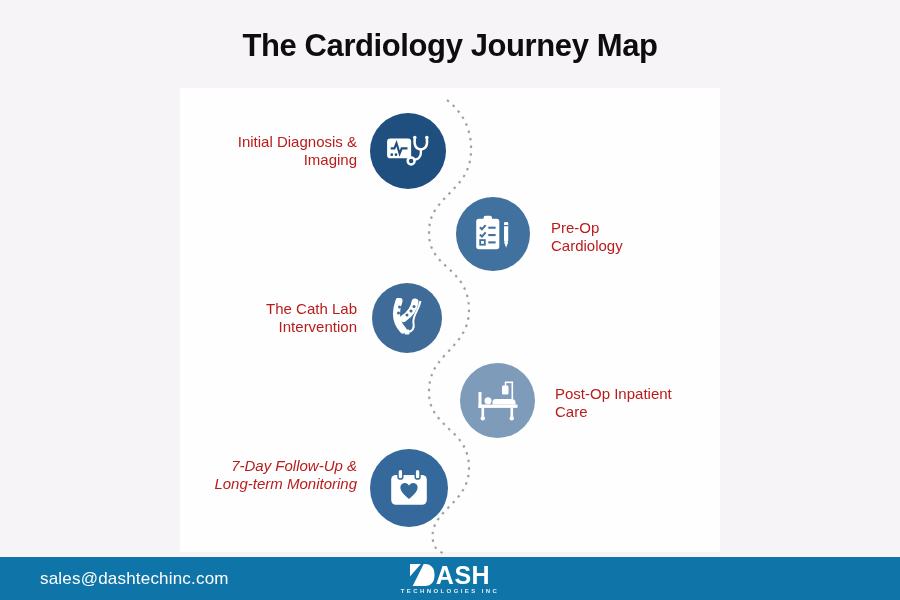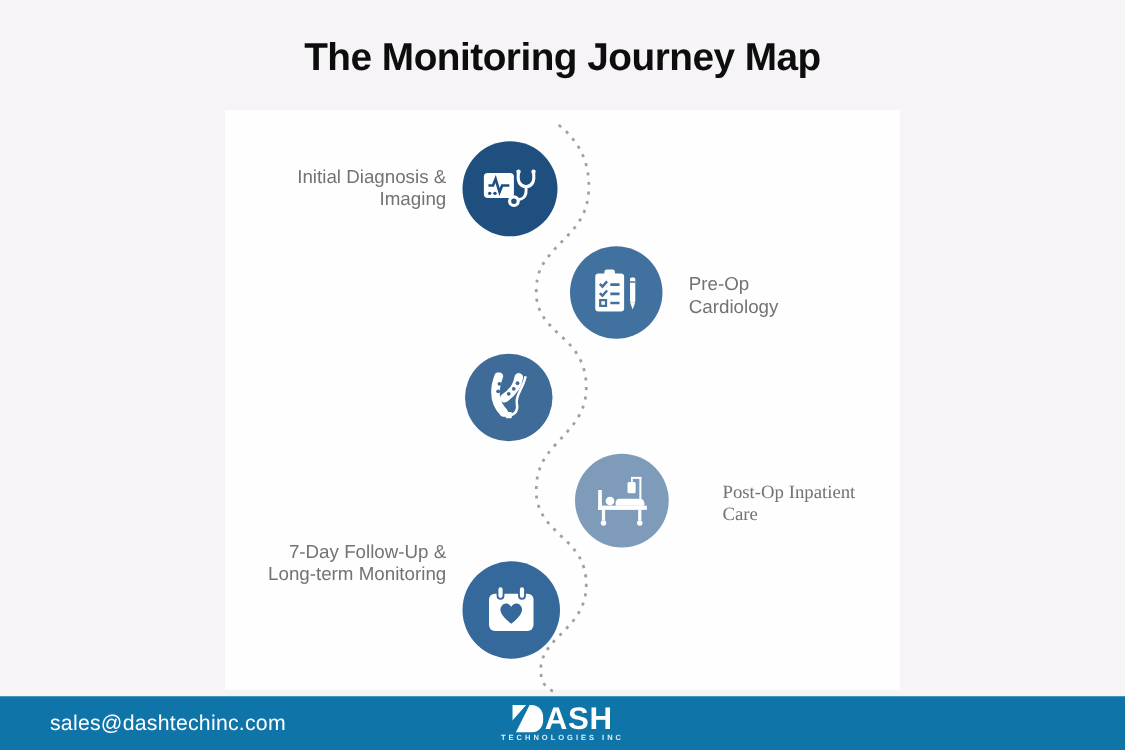--- a/index.html
+++ b/index.html
@@ -18,21 +18,21 @@
     letter-spacing:-0.4px;
   }
   .journey-svg { position:absolute; left:0; top:0; width:900px; height:600px; }
   .step-circle {
     position:absolute; border-radius:50%;
     background:var(--c);
     display:flex; align-items:center; justify-content:center;
   }
   .step-circle svg { display:block; }
   .step-label {
-    position:absolute; font-size:15px; font-weight:500; color:#737373;
+    position:absolute; font-size:15px; font-weight:500; color:#b91c1c;
     line-height:1.22;
   }
   .label-right { text-align:right; }
   .label-left  { text-align:left; }
   .w-fill  { fill:#fff; }
   .w-stroke{ stroke:#fff; fill:none; }
   .ic-stroke{ stroke:var(--c); fill:none; }
   .ic-fill { fill:var(--c); }
   .footer-bar {
     position:absolute; left:0; top:557px; width:900px; height:43px;
@@ -54,21 +54,21 @@
     color:rgba(255,255,255,0.88); white-space:nowrap;
   }
 </style>
 </head>
 <body>
 
 <div class="page">
 
   <div class="content-panel"></div>
 
-  <div class="page-title">The Monitoring Journey Map</div>
+  <div class="page-title">The Cardiology Journey Map</div>
 
   <svg class="journey-svg" viewBox="0 0 900 600">
     <path d="M447,100 C462,112 472,128 471,152 C470,176 456,186 444,199 C432,212 429,220 429,234
          C429,250 438,259 449,269 C459,278 469,289 469,310 C469,331 457,342 445,355
          C434,367 429,376 429,393 C429,411 440,420 450,430 C460,439 469,449 469,468
          C469,488 457,499 446,510 C436,520 431,529 433,541 C434,548 439,552 445,554" fill="none" stroke="#a0a0a0" stroke-width="2.2" stroke-dasharray="2.4 5.2"></path>
   </svg>
 
   <div class="step-circle" style="left: 370px; top: 113px; width: 76px; height: 76px; --c: #1e4f7f;">
     <svg width="46" height="40" viewBox="0 0 44 38">
@@ -108,48 +108,49 @@
       <path d="M28,4 C27,11 22.5,16.5 16.5,20.5" class="w-stroke" stroke-width="7" stroke-linecap="round"></path>
       <circle cx="27" cy="8.5" r="1.5" class="ic-fill"></circle>
       <circle cx="24" cy="13" r="1.5" class="ic-fill"></circle>
       <circle cx="20" cy="17" r="1.5" class="ic-fill"></circle>
       <circle cx="12.5" cy="9" r="1.5" class="ic-fill"></circle>
       <circle cx="11.5" cy="15" r="1.5" class="ic-fill"></circle>
       <path d="M33.5,3 C31.5,13 25,18 26.5,25 C27.5,30 25.5,33.5 21,34" class="w-stroke" stroke-width="2"></path>
       <rect x="17.5" y="31.5" width="5" height="5" rx="1" class="w-fill"></rect>
     </svg>
   </div>
+  <div class="step-label label-right" style="top:300px; left:237px; width:120px;">The Cath Lab Intervention</div>
 
   <div class="step-circle" style="left: 460px; top: 363px; width: 75px; height: 75px; --c: #7f9bba;">
     <svg width="46" height="42" viewBox="0 0 46 42">
       <rect x="29.8" y="1.5" width="8.3" height="1.6" class="w-fill"></rect>
       <rect x="36.5" y="2" width="1.6" height="22.5" class="w-fill"></rect>
       <rect x="29.8" y="2" width="1.4" height="4" class="w-fill"></rect>
       <rect x="27" y="5.5" width="6.5" height="9" rx="1.2" class="w-fill"></rect>
       <rect x="3.5" y="12" width="3" height="16" class="w-fill"></rect>
       <circle cx="13" cy="20.8" r="3.5" class="w-fill"></circle>
       <path d="M17.5,24.5 L17.5,22 C17.5,20.3 18.8,19 20.5,19 L37,19 C39,19 40.5,20.5 40.5,22.5 L40.5,24.5 Z" class="w-fill"></path>
       <rect x="3.5" y="24.5" width="39" height="3.4" class="w-fill"></rect>
       <rect x="6.5" y="27.9" width="2.6" height="8.5" class="w-fill"></rect>
       <rect x="35.5" y="27.9" width="2.6" height="8.5" class="w-fill"></rect>
       <circle cx="7.8" cy="38.3" r="2.2" class="w-fill"></circle>
       <circle cx="36.8" cy="38.3" r="2.2" class="w-fill"></circle>
     </svg>
   </div>
-  <div class="step-label label-left" style="top:385px; left:578px; width:135px;font-family:Liberation Serif, serif;">Post-Op Inpatient Care</div>
+  <div class="step-label label-left" style="top:385px; left:555px; width:135px;">Post-Op Inpatient Care</div>
 
   <div class="step-circle" style="left: 370px; top: 449px; width: 78px; height: 78px; --c: #35689b;">
     <svg width="44" height="42" viewBox="0 0 42 40">
       <rect x="4" y="7.5" width="34" height="28.5" rx="4.5" class="w-fill"></rect>
       <rect x="10.5" y="2" width="4.6" height="9.5" rx="2.3" class="w-fill" style="stroke:var(--c); stroke-width:1.4"></rect>
       <rect x="26.9" y="2" width="4.6" height="9.5" rx="2.3" class="w-fill" style="stroke:var(--c); stroke-width:1.4"></rect>
       <path d="M21,30.5 C13,24.5 11,19.5 14.2,16.3 C16.4,14.2 19.8,15 21,17.8 C22.2,15 25.6,14.2 27.8,16.3 C31,19.5 29,24.5 21,30.5 Z" class="ic-fill"></path>
     </svg>
   </div>
-  <div class="step-label label-right" style="top:433px; left:212px; width:145px;">7-Day Follow-Up &amp; Long-term Monitoring</div>
+  <div class="step-label label-right" style="top:457px; left:212px; width:145px;font-style:italic;">7-Day Follow-Up &amp; Long-term Monitoring</div>
 
   <div class="footer-bar" style="background: rgb(15, 117, 168);">
     <span class="footer-text">sales@dashtechinc.com</span>
     <div class="footer-logo">
       <div class="logo-main">
         <svg width="25" height="22" viewBox="0 0 27 24">
           <polygon points="0,0 12,0 0,13.5" fill="#ffffff"></polygon>
           <path d="M15,0 L16.5,0 C23,0 27,4.8 27,12 C27,19.2 23,24 16.5,24 L3,24 Z" fill="#ffffff"></path>
         </svg>
         <span class="logo-rest">ASH</span>

